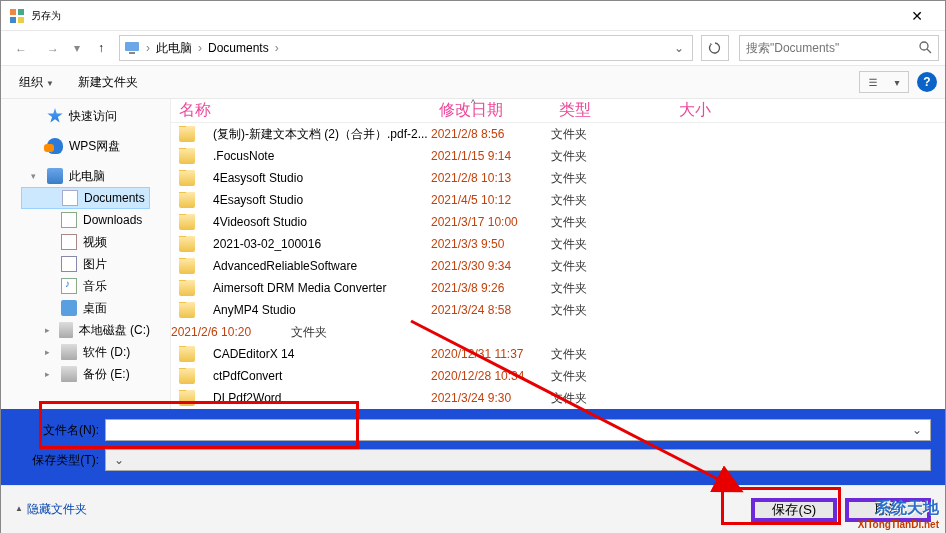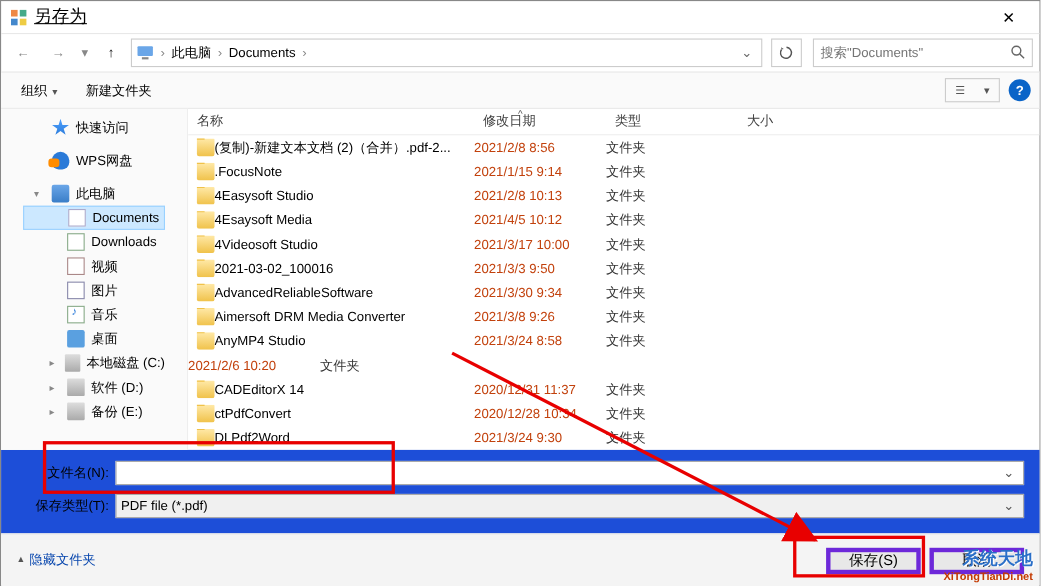--- a/index.html
+++ b/index.html
@@ -1,20 +1,20 @@
 <!DOCTYPE html>
 <html><head>
 <meta charset="utf-8">
 <style>
 * { box-sizing: border-box; margin: 0; padding: 0; }
 body { font-family: "Microsoft YaHei", "Segoe UI", sans-serif; font-size: 12px; background: #f0f0f0; overflow: hidden; }
 .window { width: 946px; height: 533px; background: #fff; border: 1px solid #888; position: relative; }
 .titlebar { height: 30px; display: flex; align-items: center; padding: 0 8px; border-bottom: 1px solid #e8e8e8; }
 .titlebar .app-icon { width: 16px; height: 16px; margin-right: 6px; }
-.titlebar .title { flex: 1; font-size: 16px; text-decoration: underline; }
+.titlebar .title { flex: 1; font-size: 10px; }
 .titlebar .close { width: 40px; text-align: center; font-size: 14px; cursor: default; }
 .navbar { height: 34px; display: flex; align-items: center; padding: 4px 6px; gap: 4px; }
 .nav-btn { width: 28px; height: 26px; display: inline-flex; align-items: center; justify-content: center; color: #888; }
 .nav-btn.enabled { color: #000; }
 .nav-dropdown { width: 12px; }
 .breadcrumb-box { flex: 1; height: 26px; border: 1px solid #ccc; display: flex; align-items: center; padding: 0 4px; background: #fff; }
 .bc-icon { width: 16px; height: 16px; margin-right: 4px; }
 .bc-seg { padding: 0 4px; height: 24px; display: inline-flex; align-items: center; }
 .bc-sep { color: #888; padding: 0 2px; }
 .bc-end { flex: 1; }
@@ -46,29 +46,29 @@
 .i-doc { background: #fff; border: 1px solid #aac; }
 .i-dl { background: #fff; border: 1px solid #8a8; }
 .i-video { background: #fff; border: 1px solid #a88; }
 .i-pic { background: #fff; border: 1px solid #88a; }
 .i-music { background: #fff; border: 1px solid #8a8; position: relative; }
 .i-music::after { content: "♪"; position: absolute; left: 3px; top: -1px; font-size: 10px; color: #2a7ad8; }
 .i-desk { background: #5aa0e0; border-radius: 2px; }
 .i-disk { background: linear-gradient(#ddd,#aaa); border-radius: 1px; }
 .filelist { flex: 1; overflow: hidden; position: relative; }
 .columns { display: flex; height: 24px; border-bottom: 1px solid #eee; align-items: center; background: #fff; }
-.col { padding-left: 8px; color: #404040; font-size: 12px; height: 24px; display: flex; align-items: center; border-right: 1px solid transparent; }
+.col { padding-left: 8px; color: #ec4899; font-size: 16px; height: 24px; display: flex; align-items: center; border-right: 1px solid transparent; }
 .c-name { width: 260px; }
 .c-date { width: 120px; }
 .c-type { width: 120px; }
 .c-size { width: 100px; }
 .sort-ind { position: absolute; left: 300px; top: -1px; font-size: 9px; color: #555; }
 .rows { overflow: hidden; height: 284px; }
 .row { display: flex; height: 22px; align-items: center; }
-.row .rname { width: 260px; display: flex; align-items: center; gap: 0; padding-left: 8px; white-space: nowrap; overflow: hidden; text-overflow: ellipsis; }
+.row .rname { width: 260px; display: flex; align-items: center; gap: 18px; padding-left: 8px; white-space: nowrap; overflow: hidden; text-overflow: ellipsis; }
 .row .rdate { width: 120px; color: #c2410c; }
 .row .rtype { width: 120px; color: #333; }
 .row .rsize { width: 100px; }
 .fields { padding: 10px 14px 6px 14px; background: #1d4ed8; }
 .field-row { display: flex; align-items: center; margin-bottom: 8px; }
 .field-row .flabel { width: 90px; text-align: right; padding-right: 6px; }
 .field-row .finput { flex: 1; height: 22px; border: 1px solid #aaa; background: #fff; display: flex; align-items: center; padding: 0 4px; }
 .field-row .finput input { border: 0; outline: 0; flex: 1; font-size: 12px; background: transparent; }
 .field-row .finput.combo { background: #f0f0f0; }
 .field-row .drop { width: 18px; text-align: center; color: #555; }
@@ -248,21 +248,21 @@
               <span class="icon i-folder"></span>
               <span>4Easysoft Studio</span>
             </div>
             <div class="rdate">2021/2/8 10:13</div>
             <div class="rtype">文件夹</div>
             <div class="rsize"></div>
           </div>
           <div class="row">
             <div class="rname">
               <span class="icon i-folder"></span>
-              <span>4Esaysoft Media</span>
+              <span>4Esaysoft Studio</span>
             </div>
             <div class="rdate">2021/4/5 10:12</div>
             <div class="rtype">文件夹</div>
             <div class="rsize"></div>
           </div>
           <div class="row">
             <div class="rname">
               <span class="icon i-folder"></span>
               <span>4Videosoft Studio</span>
             </div>
@@ -346,21 +346,20 @@
     <div class="field-row">
       <span class="flabel">文件名(N):</span>
       <div class="finput">
         <input type="text" value="" style="">
         <span class="drop">⌄</span>
       </div>
     </div>
     <div class="field-row">
       <span class="flabel">保存类型(T):</span>
       <div class="finput combo">
-        <span style="flex:1">PDF file (*.pdf)</span>
         <span class="drop">⌄</span>
       </div>
     </div>
   </div>
 
   <div class="footer">
     <span class="tri">▲</span>
     <span class="link">隐藏文件夹</span>
     <button class="btn">保存(S)</button>
     <button class="btn">取消</button>

